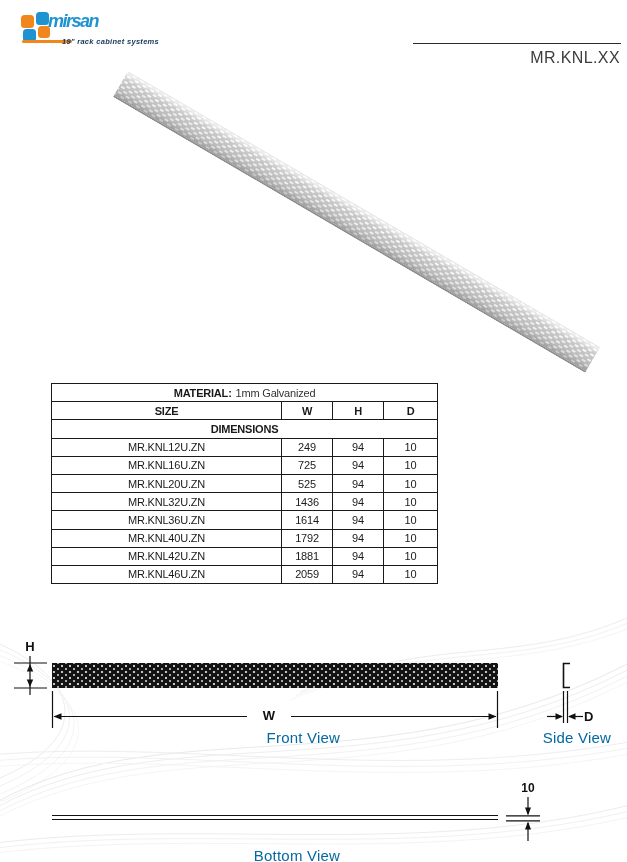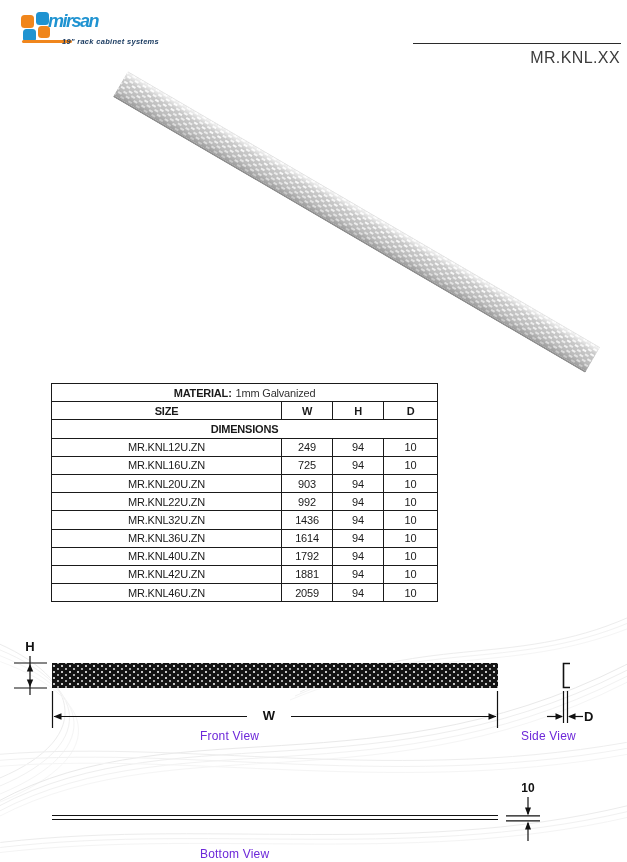--- a/index.html
+++ b/index.html
@@ -48,21 +48,21 @@
   .frontbar{position:absolute;left:52px;top:663px;width:446px;height:25px;
     background-color:#131313;
     background-image:
       radial-gradient(circle 1.3px at 2px 2px, #c6c6c6 90%, rgba(198,198,198,0) 100%),
       radial-gradient(circle 1.3px at 2px 2px, #a9a9a9 90%, rgba(169,169,169,0) 100%);
     background-size:8px 6px, 8px 6px;
     background-position:0 1px, 4px 4px;}
   .bottombar{position:absolute;left:52px;top:815px;width:446px;height:3px;
     border-top:1.5px solid #111;border-bottom:1.5px solid #111;background:#fff;}
   .dimlabel{position:absolute;font-size:13px;font-weight:bold;color:#111;text-align:center;}
-  .viewlabel{position:absolute;font-size:12px;color:#6d28d9;text-align:left;letter-spacing:.2px;}
+  .viewlabel{position:absolute;font-size:15px;color:#0369a1;text-align:right;letter-spacing:.2px;}
 </style>
 </head>
 <body>
 
 <div class="page">
 
   <svg class="layer" width="627" height="862" viewBox="0 0 627 862">
     <g fill="none" stroke-width="1">
       <path d="M300,692 C430,632 520,670 640,612" stroke="#ededed"></path>
       <path d="M295,696 C428,637 518,674 642,617" stroke="#f2f2f2"></path>
@@ -132,27 +132,21 @@
         <td class="num">10</td>
       </tr>
       <tr>
         <td class="sizecell">MR.KNL16U.ZN</td>
         <td class="num">725</td>
         <td class="num">94</td>
         <td class="num">10</td>
       </tr>
       <tr>
         <td class="sizecell">MR.KNL20U.ZN</td>
-        <td class="num">903</td>
-        <td class="num">94</td>
-        <td class="num">10</td>
-      </tr>
-      <tr>
-        <td class="sizecell">MR.KNL22U.ZN</td>
-        <td class="num">992</td>
+        <td class="num">525</td>
         <td class="num">94</td>
         <td class="num">10</td>
       </tr>
       <tr>
         <td class="sizecell">MR.KNL32U.ZN</td>
         <td class="num">1436</td>
         <td class="num">94</td>
         <td class="num">10</td>
       </tr>
       <tr>

